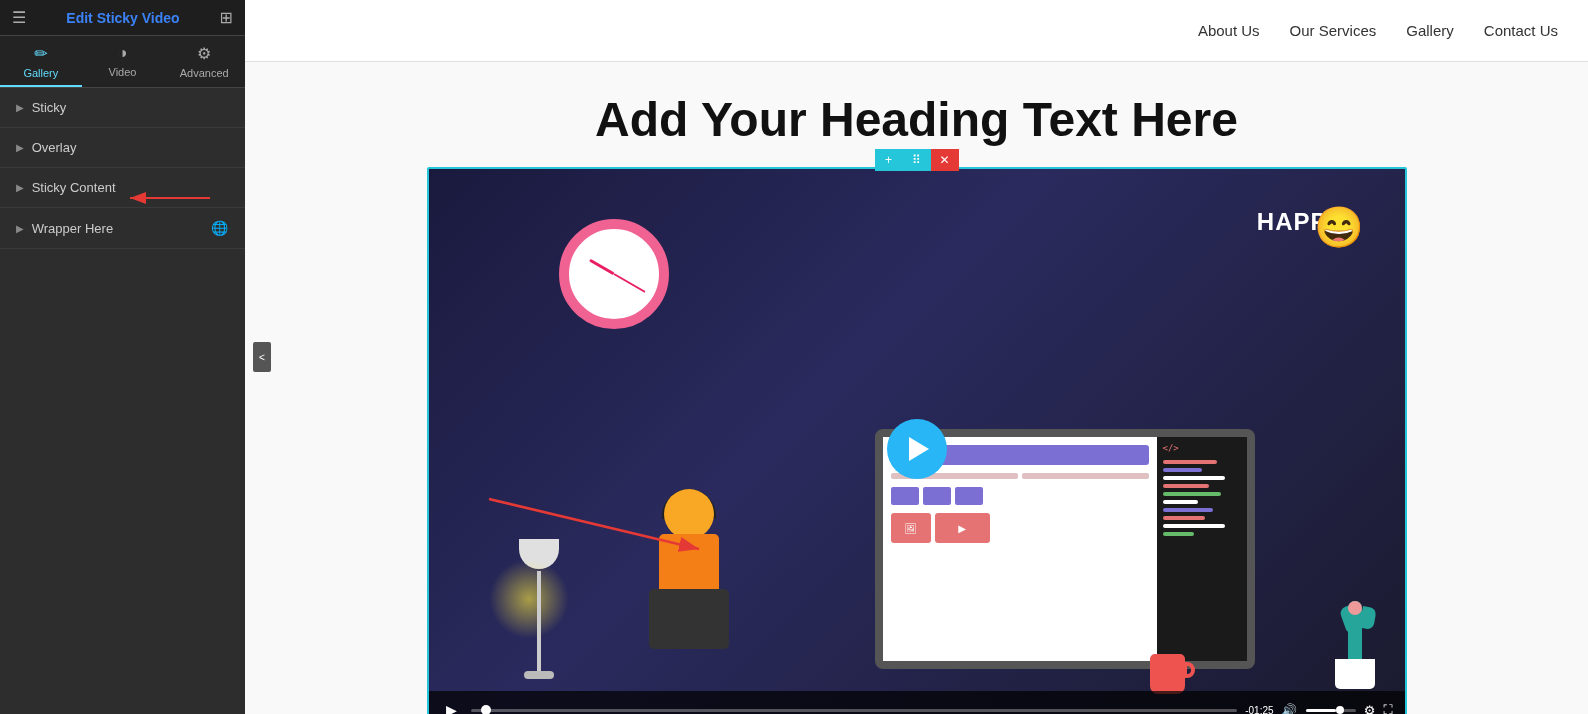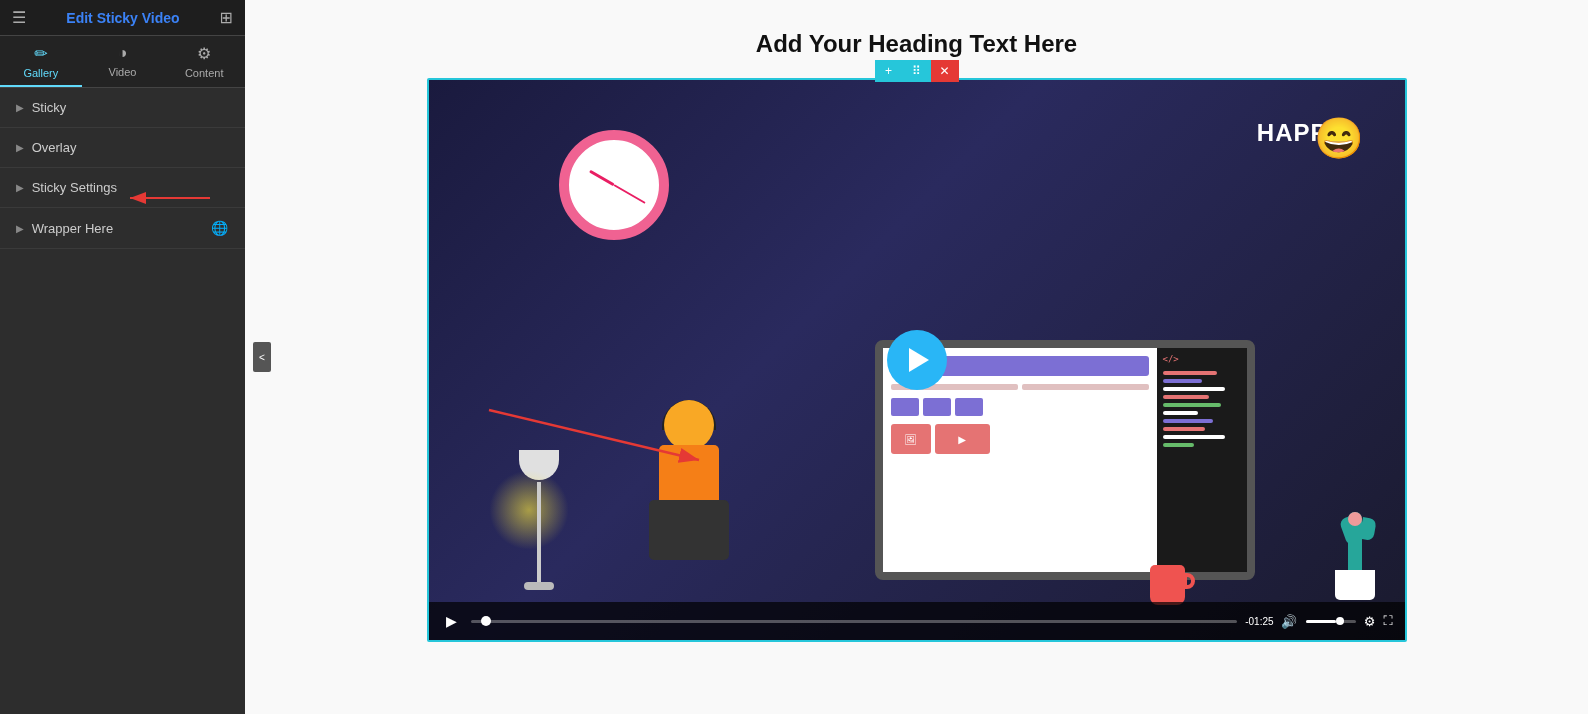--- a/index.html
+++ b/index.html
@@ -137,21 +137,21 @@
       background: #f9f9f9;
       display: flex;
       flex-direction: column;
       align-items: center;
       padding: 30px 60px;
       position: relative;
       overflow: auto;
     }
 
     .page-heading {
-      font-size: 24px;
+      font-size: 48px;
       font-weight: bold;
       color: #111;
       margin-bottom: 20px;
       text-align: center;
     }
 
     
     .video-wrapper {
       position: relative;
       width: 980px;
@@ -669,21 +669,21 @@
     <div class="sidebar-tab active">
       <span class="sidebar-tab-icon">✏</span>
       <span>Gallery</span>
     </div>
     <div class="sidebar-tab">
       <span class="sidebar-tab-icon">◑</span>
       <span>Video</span>
     </div>
     <div class="sidebar-tab">
       <span class="sidebar-tab-icon">⚙</span>
-      <span>Content</span>
+      <span>Advanced</span>
     </div>
   </div>
 
   <div class="sidebar-section">
     <div class="sidebar-section-header">
       <div class="sidebar-section-left">
         <span class="chevron">▶</span>
         <span>Sticky</span>
       </div>
     </div>
@@ -695,21 +695,21 @@
         <span class="chevron">▶</span>
         <span>Overlay</span>
       </div>
     </div>
   </div>
 
   <div class="sidebar-section" style="position:relative;">
     <div class="sidebar-section-header">
       <div class="sidebar-section-left">
         <span class="chevron">▶</span>
-        <span>Sticky Settings</span>
+        <span>Sticky Content</span>
       </div>
     </div>
 
     <svg class="annotation" width="100" height="60" style="position:absolute; top:0; left:120px; pointer-events:none;">
       <defs>
         <marker id="arrowhead1" markerWidth="8" markerHeight="6" refX="8" refY="3" orient="auto">
           <polygon points="0 0, 8 3, 0 6" fill="#e53935"></polygon>
         </marker>
       </defs>
       <line x1="90" y1="30" x2="10" y2="30" stroke="#e53935" stroke-width="2" marker-end="url(#arrowhead1)"></line>
@@ -726,20 +726,28 @@
     </div>
   </div>
 
   <div style="position:absolute; right:-14px; top:50%; transform:translateY(-50%); z-index:100;">
     <div class="collapse-toggle">&lt;</div>
   </div>
 </div>
 
 <div class="main-content">
 
+  <div class="top-navbar">
+    <div class="nav-links">
+      <a class="nav-link">About Us</a>
+      <a class="nav-link">Our Services</a>
+      <a class="nav-link">Gallery</a>
+      <a class="nav-link">Contact Us</a>
+    </div>
+  </div>
 
   <div class="page-content">
     <h1 class="page-heading">Add Your Heading Text Here</h1>
 
     <div class="video-wrapper">
 
       <div class="video-toolbar">
         <button class="video-toolbar-btn">+</button>
         <button class="video-toolbar-btn">⠿</button>
         <button class="video-toolbar-btn close-btn">✕</button>

